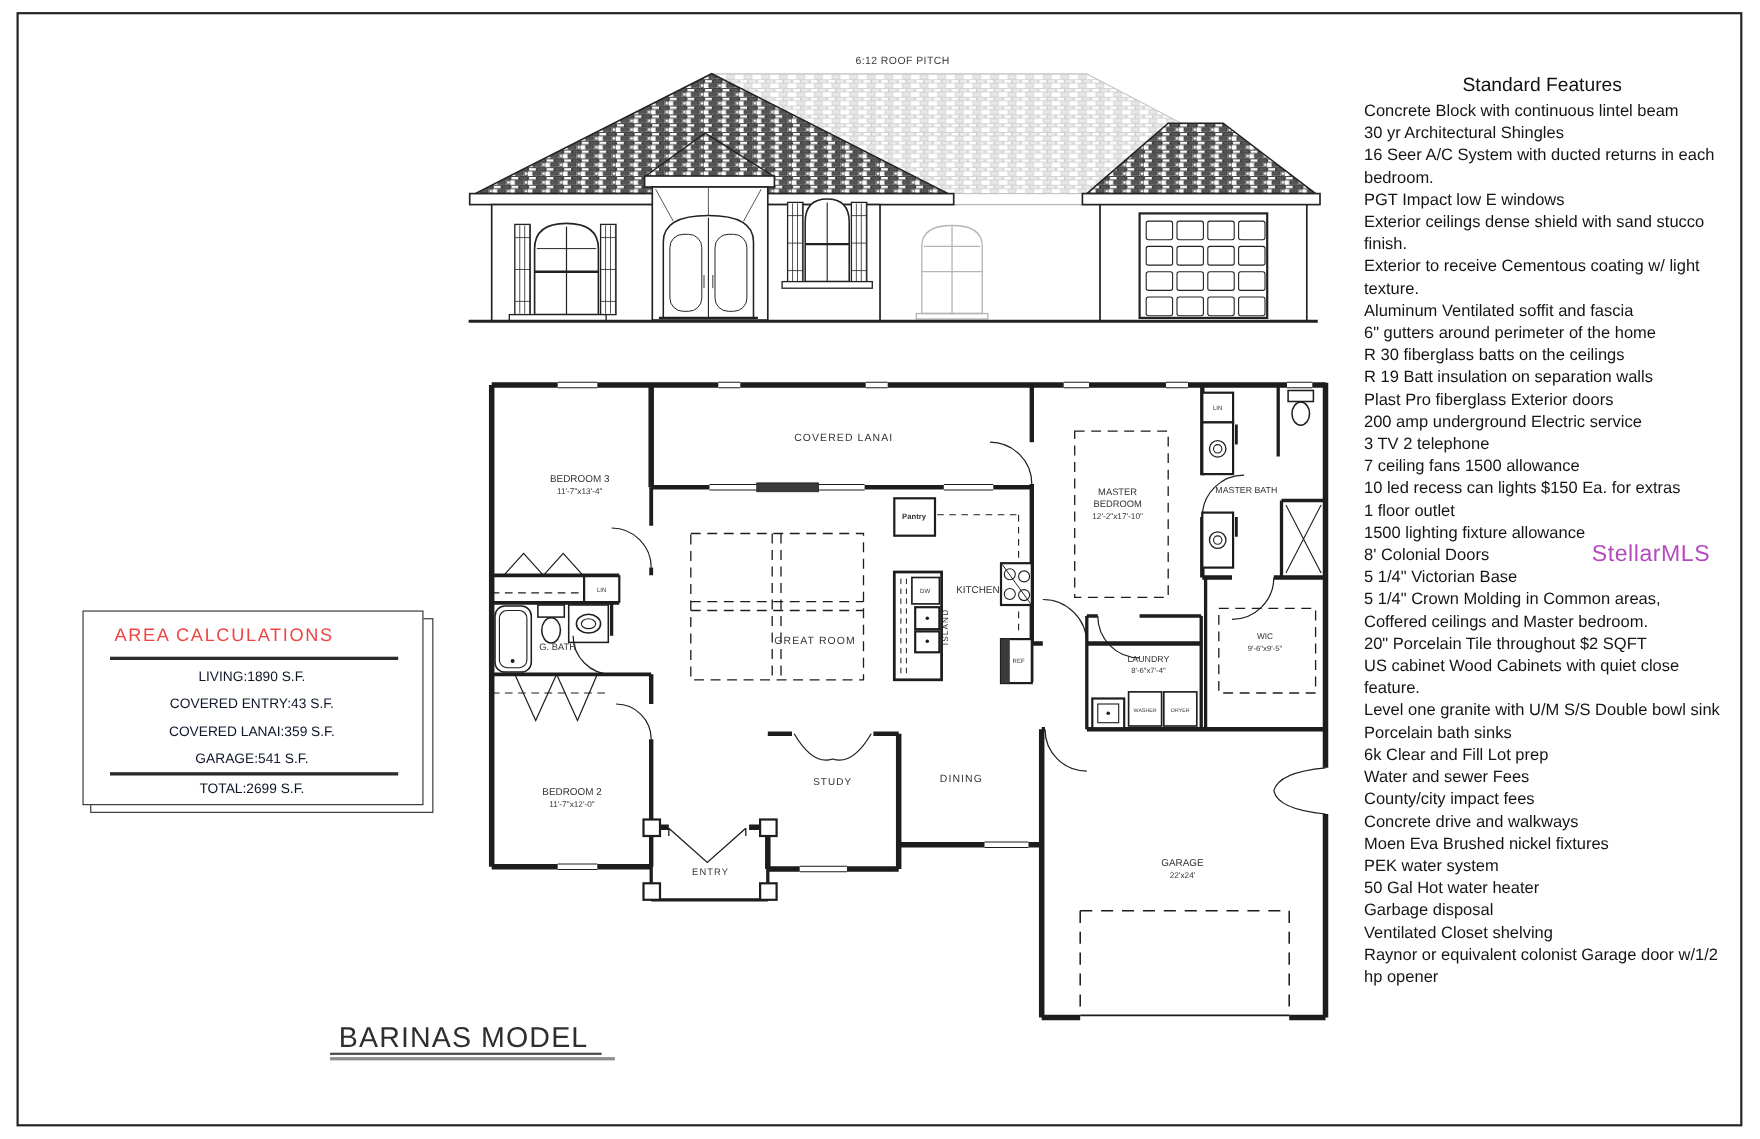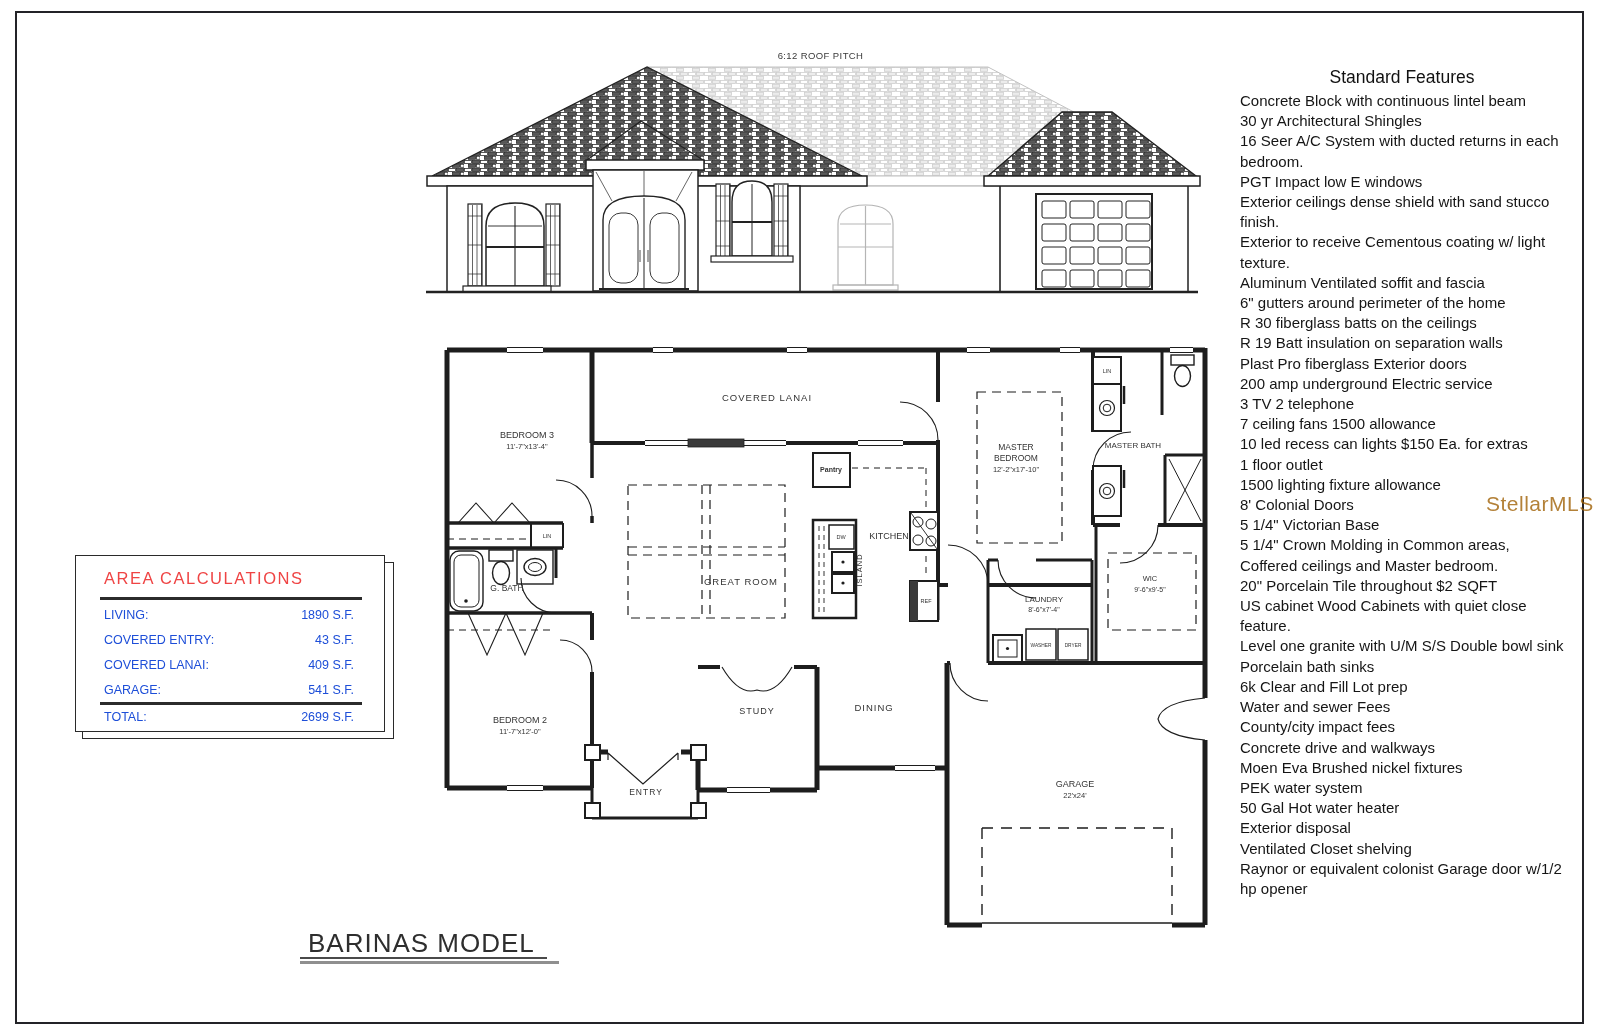--- a/index.html
+++ b/index.html
@@ -10,26 +10,26 @@
   .roof-pitch{position:absolute;left:758px;top:50px;width:125px;text-align:center;
               font-size:9.5px;letter-spacing:.4px;color:#3a3a3a;}
   .features-title{position:absolute;left:1240px;top:67px;width:324px;text-align:center;
                   font-size:17.5px;color:#111;}
   .features-list{position:absolute;left:1240px;top:91px;width:324px;font-size:15px;
                  line-height:20.2px;color:#151515;}
   .sheet-back{position:absolute;left:82px;top:562px;width:310px;height:175px;border:1.5px solid #2a2a2a;}
   .sheet-front{position:absolute;left:75px;top:555px;width:308px;height:175px;border:1.5px solid #2a2a2a;background:#fff;}
   .area-title{position:absolute;left:28px;top:13px;font-size:16.5px;letter-spacing:1.5px;color:#ef4444;}
   .area-rule{position:absolute;left:24px;width:262px;height:2.5px;background:#2b2b2b;}
-  .area-row{position:absolute;left:28px;width:250px;display:flex;justify-content:space-between;
-            font-size:12.5px;color:#1d4ed8;}
+  .area-row{position:absolute;left:28px;width:250px;display:flex;justify-content:center;
+            font-size:12.5px;color:#0f172a;}
   .model-title{position:absolute;left:308px;top:928px;font-size:26px;letter-spacing:1px;color:#2e2e2e;}
   .model-underline-1{position:absolute;left:300px;top:957px;width:247px;height:2px;background:#4a4a4a;}
   .model-underline-2{position:absolute;left:300px;top:961px;width:259px;height:2.5px;background:#8f8f8f;}
-  .watermark{position:absolute;left:1447px;top:492px;font-size:21px;color:#a16207;opacity:.8;letter-spacing:.5px;margin-left:39px;}
+  .watermark{position:absolute;left:1447px;top:492px;font-size:21px;color:#a21caf;opacity:.8;letter-spacing:.5px;}
 </style>
 </head>
 <body>
 
 <div class="canvas">
 
   <svg width="1600" height="1035" viewBox="0 0 1600 1035" style="position:absolute;left:0;top:0">
     <defs>
       <pattern id="shing" width="16" height="8" patternUnits="userSpaceOnUse">
         <rect width="16" height="8" fill="#ffffff"></rect>
@@ -319,40 +319,40 @@
       <div class="feature-item">US cabinet Wood Cabinets with quiet close feature.</div>
       <div class="feature-item">Level one granite with U/M S/S Double bowl sink</div>
       <div class="feature-item">Porcelain bath sinks</div>
       <div class="feature-item">6k Clear and Fill Lot prep</div>
       <div class="feature-item">Water and sewer Fees</div>
       <div class="feature-item">County/city impact fees</div>
       <div class="feature-item">Concrete drive and walkways</div>
       <div class="feature-item">Moen Eva Brushed nickel fixtures</div>
       <div class="feature-item">PEK water system</div>
       <div class="feature-item">50 Gal Hot water heater</div>
-      <div class="feature-item">Exterior disposal</div>
+      <div class="feature-item">Garbage disposal</div>
       <div class="feature-item">Ventilated Closet shelving</div>
       <div class="feature-item">Raynor or equivalent colonist Garage door w/1/2 hp opener</div>
     </div>
 
   <div class="sheet-back"></div>
   <div class="sheet-front">
     <div class="area-title">AREA CALCULATIONS</div>
     <div class="area-rule" style="top:41px"></div>
     <div class="area-row" style="top:52px">
       <span>LIVING:</span>
       <span>1890 S.F.</span>
     </div>
     <div class="area-row" style="top:77px">
       <span>COVERED ENTRY:</span>
       <span>43 S.F.</span>
     </div>
     <div class="area-row" style="top:102px">
       <span>COVERED LANAI:</span>
-      <span>409 S.F.</span>
+      <span>359 S.F.</span>
     </div>
     <div class="area-row" style="top:127px">
       <span>GARAGE:</span>
       <span>541 S.F.</span>
     </div>
     <div class="area-rule" style="top:146px"></div>
     <div class="area-row" style="top:154px">
       <span>TOTAL:</span>
       <span>2699 S.F.</span>
     </div>

